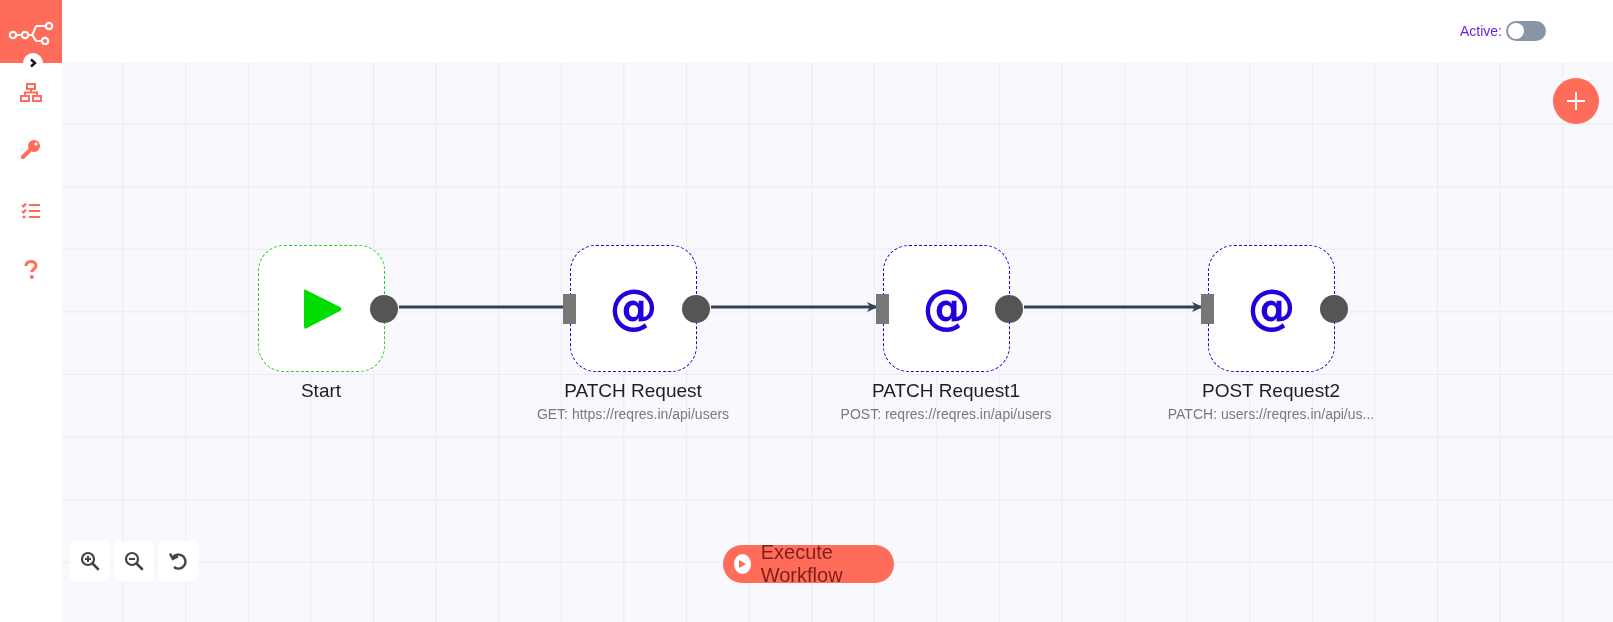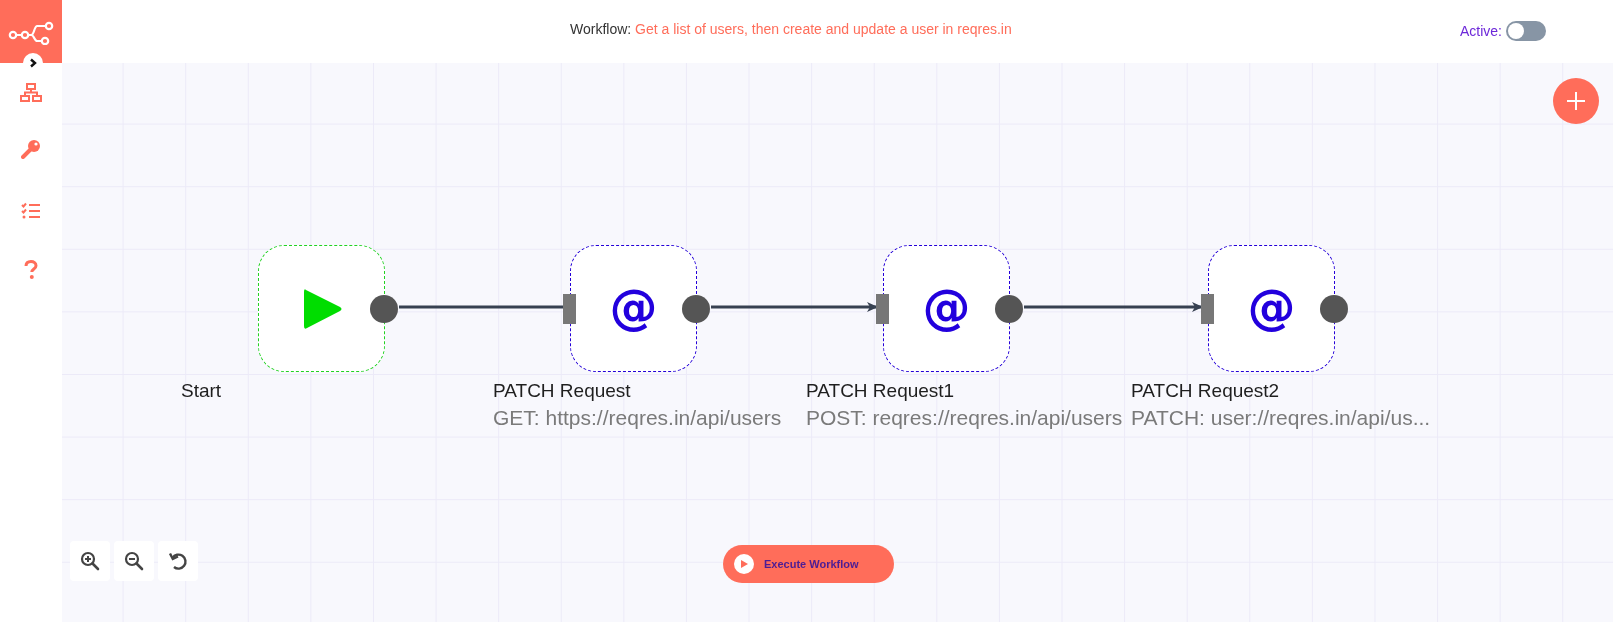--- a/index.html
+++ b/index.html
@@ -33,28 +33,28 @@
 
   .edges { position: absolute; left: 0; top: 0; width: 1613px; height: 622px; z-index: 1; pointer-events: none; }
 
   .node { position: absolute; top: 245px; width: 127px; height: 127px; background: #fff; border-radius: 26px; z-index: 2; cursor: pointer; display: flex; align-items: center; justify-content: center; }
   .node.trigger { border: 1.5px dashed #22d322; }
   .node.http { border: 1.5px dashed #2400d8; }
   .at { font-family: "DejaVu Sans", sans-serif; font-weight: bold; font-size: 48px; color: #2200dd; line-height: 1; margin-top: -4px; }
   .out-dot { position: absolute; right: -14px; top: 49px; width: 28px; height: 28px; border-radius: 50%; background: #555; cursor: crosshair; }
   .in-port { position: absolute; left: -8px; top: 48px; width: 13px; height: 30px; background: #777; cursor: crosshair; }
 
-  .node-name { position: absolute; top: 380px; width: 280px; text-align: left; font-size: 19px; color: #1f1f1f; z-index: 2; font-family: "Liberation Sans", sans-serif; }
-  .node-sub { position: absolute; top: 406px; width: 280px; text-align: center; font-size: 21px; color: #7a7a7a; z-index: 2; white-space: nowrap; font-family: "Liberation Sans", sans-serif; }
+  .node-name { position: absolute; top: 380px; width: 280px; text-align: center; font-size: 19px; color: #1f1f1f; z-index: 2; font-family: "Liberation Sans", sans-serif; }
+  .node-sub { position: absolute; top: 406px; width: 280px; text-align: center; font-size: 14px; color: #7a7a7a; z-index: 2; white-space: nowrap; font-family: "Liberation Sans", sans-serif; }
 
   .zoom-btn { position: absolute; top: 541px; width: 40px; height: 40px; background: #fff; border-radius: 4px; display: flex; align-items: center; justify-content: center; cursor: pointer; z-index: 3; }
 
   .exec-btn { position: absolute; left: 723px; top: 545px; width: 171px; height: 38px; border-radius: 19px; background: #ff6d5a; display: flex; align-items: center; padding-left: 11px; cursor: pointer; z-index: 3; }
   .exec-icon { width: 20px; height: 20px; border-radius: 50%; background: #fff; display: flex; align-items: center; justify-content: center; margin-right: 10px; }
-  .exec-label { color: #4c1d95; font-weight: bold; font-size: 11px; font-family: "Liberation Sans", sans-serif; }
+  .exec-label { color: #7f1d1d; font-weight: normal; font-size: 20px; font-family: "Liberation Sans", sans-serif; }
 </style>
 </head>
 <body>
 
 <div class="sidebar">
   <div class="logo">
     <svg width="46" height="26" viewBox="0 0 46 26">
       <g fill="none" stroke="#fff" stroke-width="2.2">
         <circle cx="5" cy="16" r="3.2"></circle>
         <circle cx="17" cy="16" r="3.2"></circle>
@@ -97,24 +97,20 @@
   </div>
   <div class="side-icon" style="top:255px">
     <svg width="14" height="20" viewBox="0 0 14 20">
       <path d="M2 6c0-3 2.2-4.5 5-4.5s5 1.6 5 4.2c0 3.2-4.2 3.3-4.2 6.3" stroke="#ff6d5a" stroke-width="3" fill="none"></path>
       <circle cx="7.8" cy="17" r="2" fill="#ff6d5a"></circle>
     </svg>
   </div>
 </div>
 
 <div class="header">
-  <div class="wf-title">
-    <span class="wf-label">Workflow:</span>
-    <span class="wf-name">Get a list of users, then create and update a user in reqres.in</span>
-  </div>
   <div class="active-wrap">
     <span>Active:</span>
     <div class="toggle">
       <div class="toggle-knob"></div>
     </div>
   </div>
 </div>
 
 <div class="canvas"></div>
 
@@ -157,22 +153,22 @@
   <div class="out-dot"></div>
 </div>
 <div class="node-name" style="left:806px">PATCH Request1</div>
 <div class="node-sub" style="left:806px">POST: reqres://reqres.in/api/users</div>
 
 <div class="node http" style="left:1208px">
   <div class="in-port"></div>
   <span class="at">@</span>
   <div class="out-dot"></div>
 </div>
-<div class="node-name" style="left:1131px">PATCH Request2</div>
-<div class="node-sub" style="left:1131px">PATCH: user://reqres.in/api/us...</div>
+<div class="node-name" style="left:1131px">POST Request2</div>
+<div class="node-sub" style="left:1131px">PATCH: users://reqres.in/api/us...</div>
 
 <div class="zoom-btn" style="left:70px">
   <svg width="20" height="20" viewBox="0 0 20 20">
     <circle cx="8" cy="8" r="6" stroke="#444" stroke-width="2.2" fill="none"></circle>
     <path d="M12.5 12.5L18 18" stroke="#444" stroke-width="2.6" stroke-linecap="round"></path>
     <path d="M8 5v6M5 8h6" stroke="#444" stroke-width="2"></path>
   </svg>
 </div>
 <div class="zoom-btn" style="left:114px">
   <svg width="20" height="20" viewBox="0 0 20 20">

